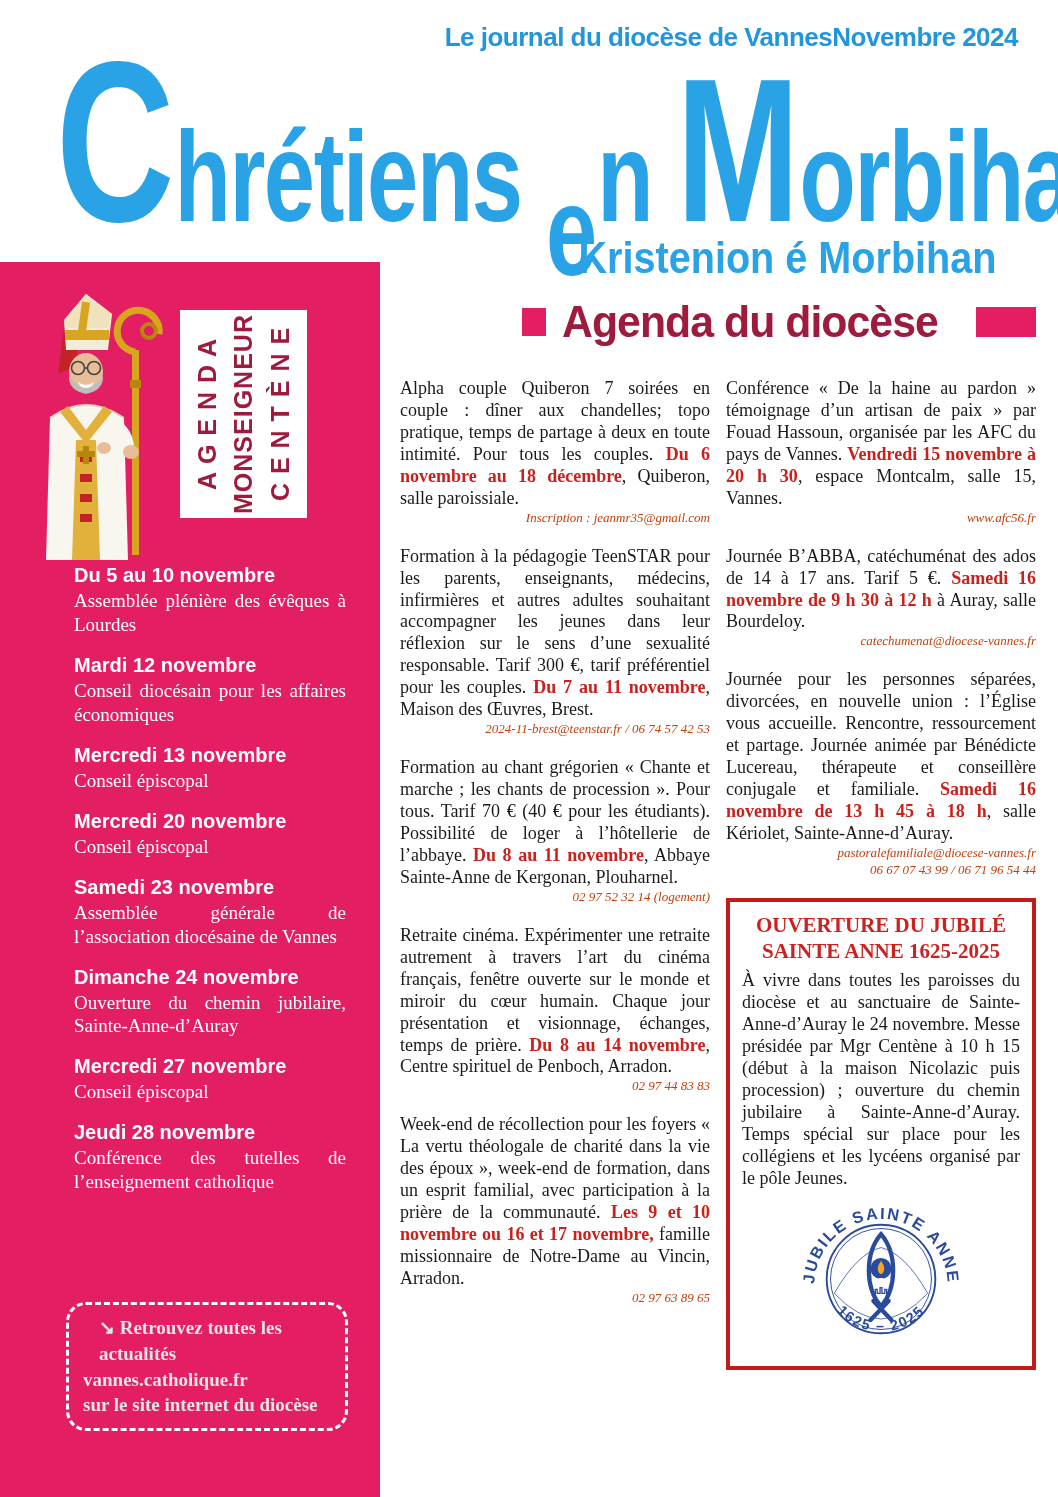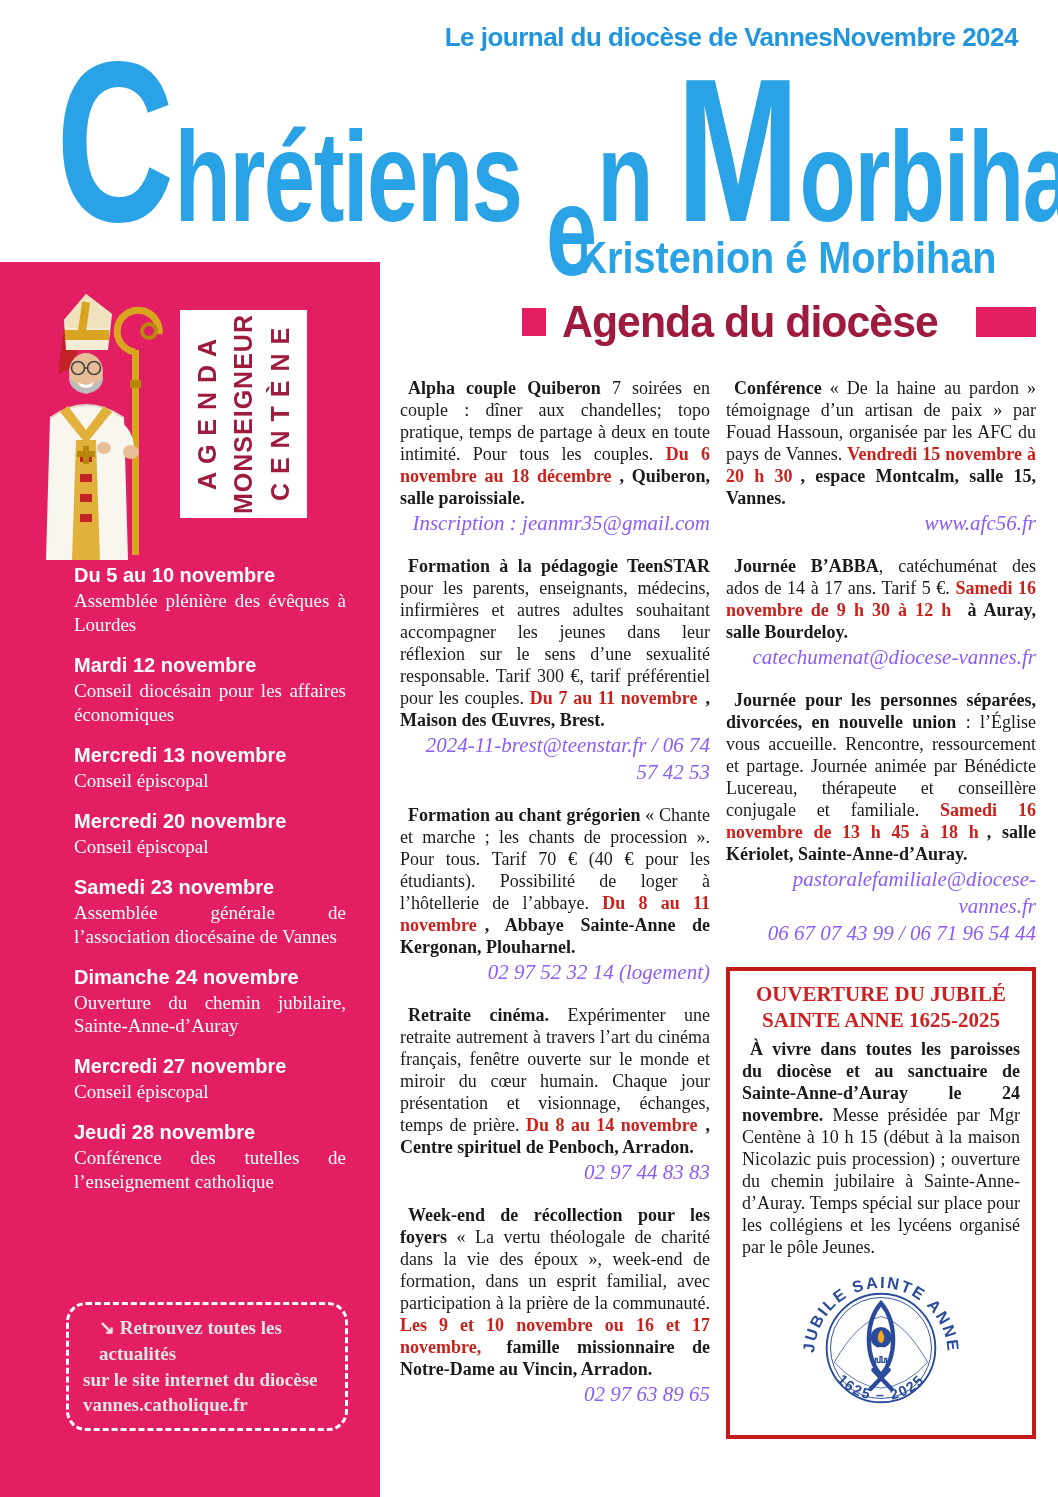--- a/index.html
+++ b/index.html
@@ -44,25 +44,25 @@
   .section-header{display:flex;align-items:center;margin-top:34px;padding-left:122px;}
   .sq{width:24px;height:28px;background:#E31E62;flex:none;}
   .section-title{color:#9E1B3E;font-size:45px;font-weight:bold;letter-spacing:-1px;
     margin:0 18px 0 16px;transform:scaleX(0.95);transform-origin:left;white-space:nowrap;}
   .bar{height:30px;background:#E31E62;flex:1;}
   .columns{display:flex;gap:16px;margin-top:30px;}
   .col{width:310px;}
   .event-block{margin-bottom:19px;}
   .event-para{margin:0;font-family:"Liberation Serif",serif;font-size:18px;
     line-height:1.22;text-align:justify;color:#1a1a1a;}
-  .seg-b{font-weight:bold;color:#1a1a1a;margin-left:8px;}
+  .seg-b{font-weight:normal;color:#1a1a1a;}
   .seg-r{color:#1a1a1a;}
   .seg-rb{font-weight:bold;color:#C9211C;}
-  .contact{font-family:"Liberation Serif",serif;font-style:italic;font-size:21px;
-    line-height:1.3;text-align:right;color:#8b5cf6;}
+  .contact{font-family:"Liberation Serif",serif;font-style:italic;font-size:13px;
+    line-height:1.3;text-align:right;color:#c2410c;}
   
   .jubilee{border:4px solid #C31A1A;margin-top:10px;padding:8px 12px 6px;}
   .jubilee-title{color:#CC2121;font-family:"Liberation Serif",serif;font-weight:bold;
     font-size:21px;text-align:center;line-height:1.25;margin:2px 0 6px;}
   .jubilee .event-para{margin-bottom:8px;}
   .logo-wrap{display:flex;justify-content:center;margin-top:6px;}
 </style>
 </head>
 <body>
 
@@ -172,22 +172,22 @@
         <div class="sb-date">Jeudi 28 novembre</div>
         <div class="sb-desc">Conférence des tutelles de l’enseignement catholique</div>
       </div>
     </div>
 
   <div class="info-box">
     <div class="info-line1">
       <span>↘</span>
       <span>Retrouvez toutes les actualités</span>
     </div>
+    <div>vannes.catholique.fr</div>
     <div>sur le site internet du diocèse</div>
-    <div>vannes.catholique.fr</div>
   </div>
 </aside>
 
 <main class="main">
   <div class="section-header">
     <div class="sq"></div>
     <h1 class="section-title">Agenda du diocèse</h1>
     <div class="bar"></div>
   </div>
 

